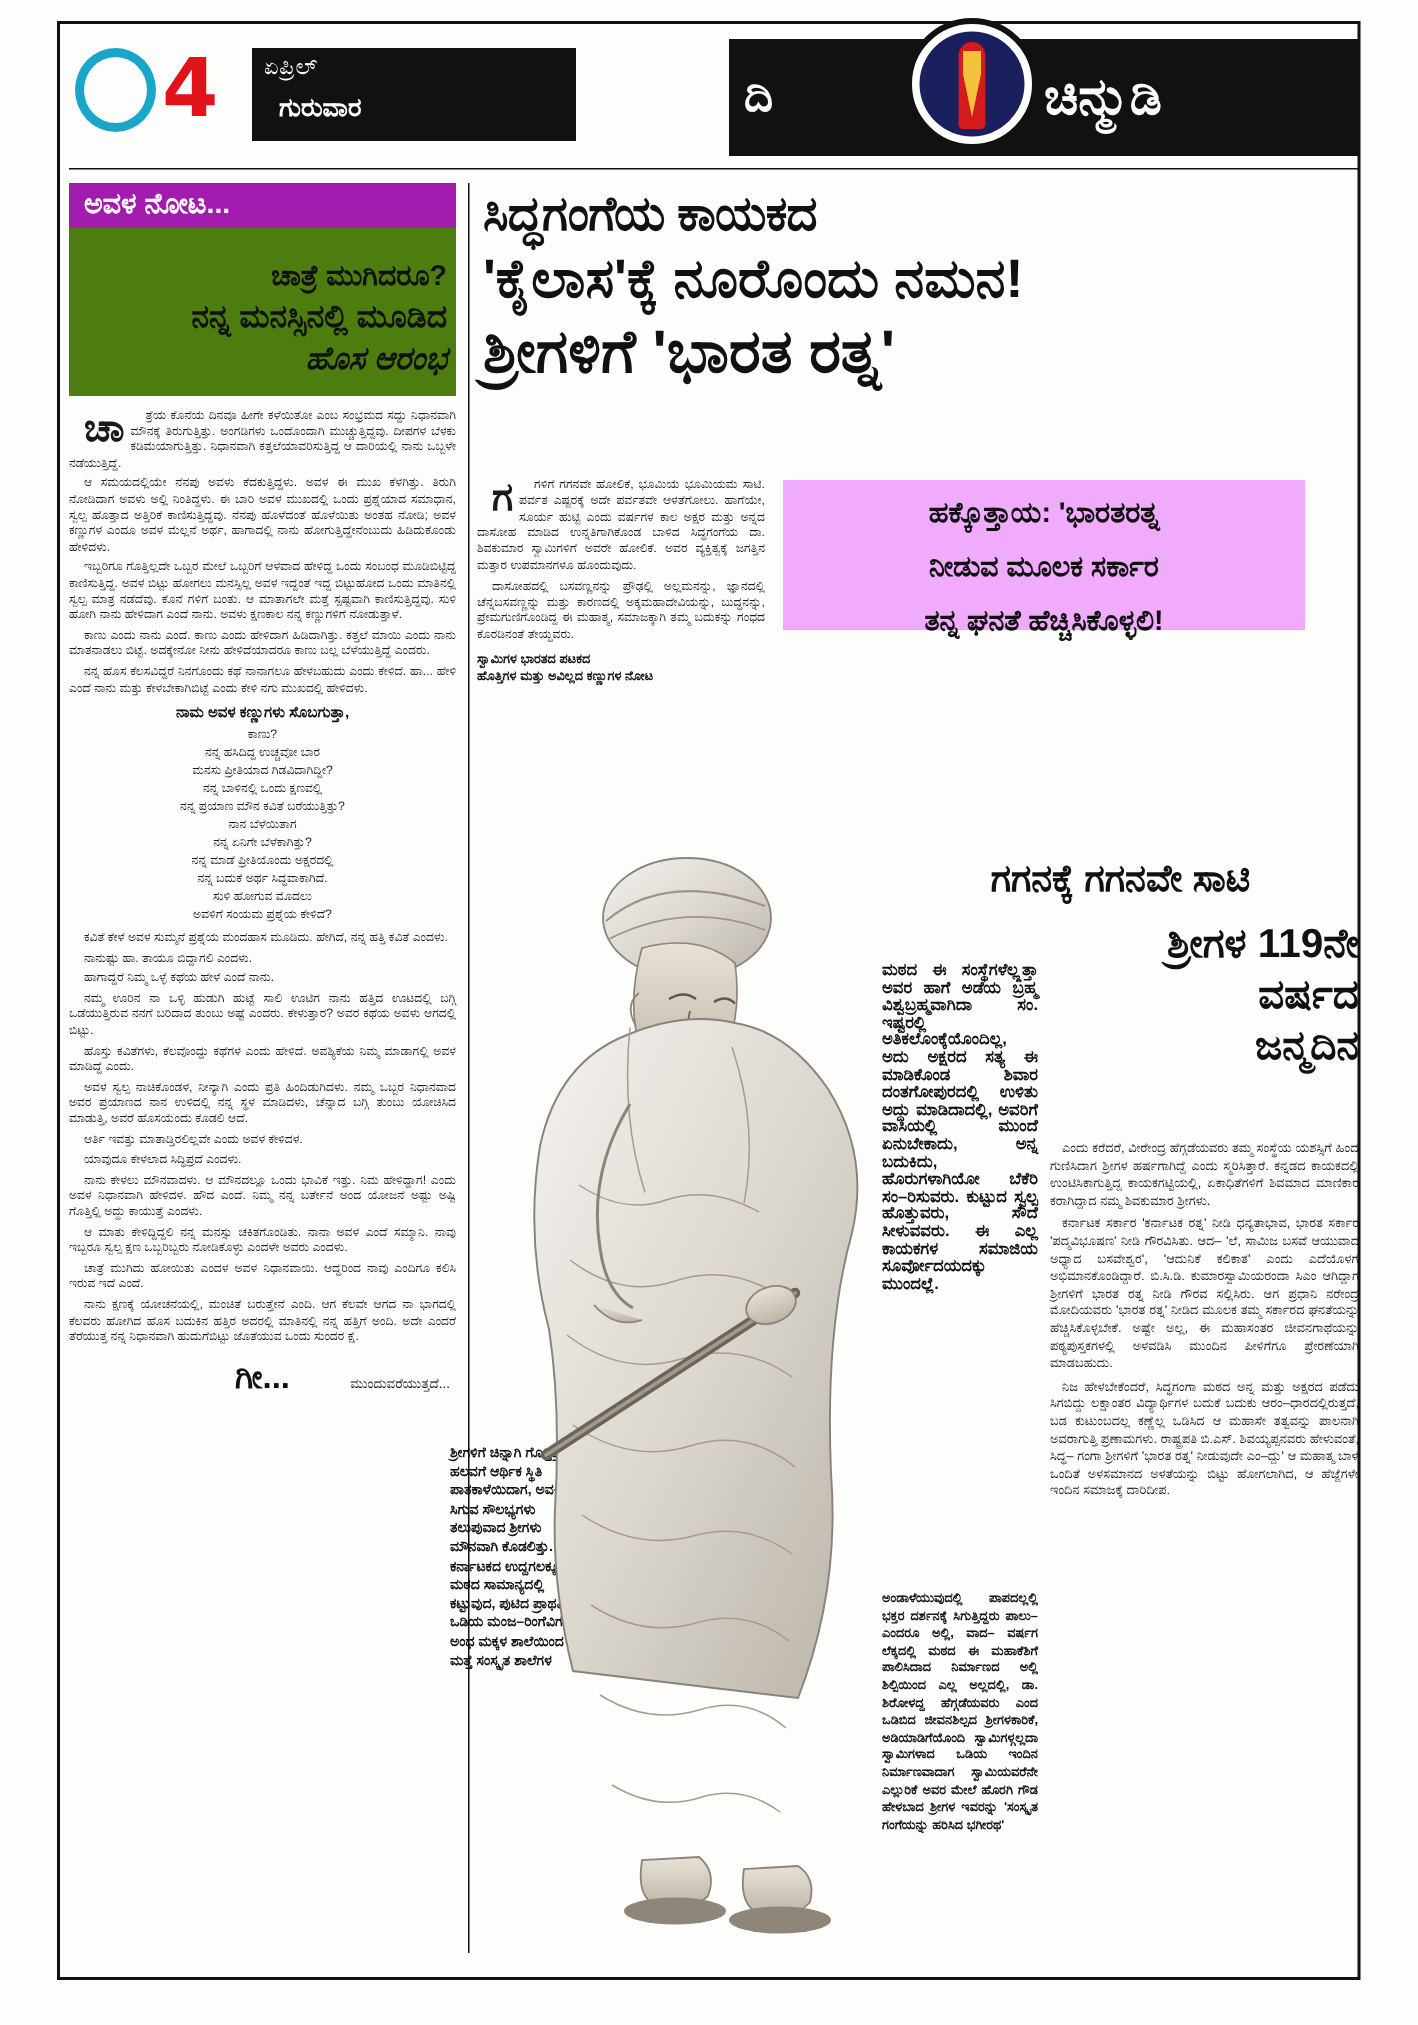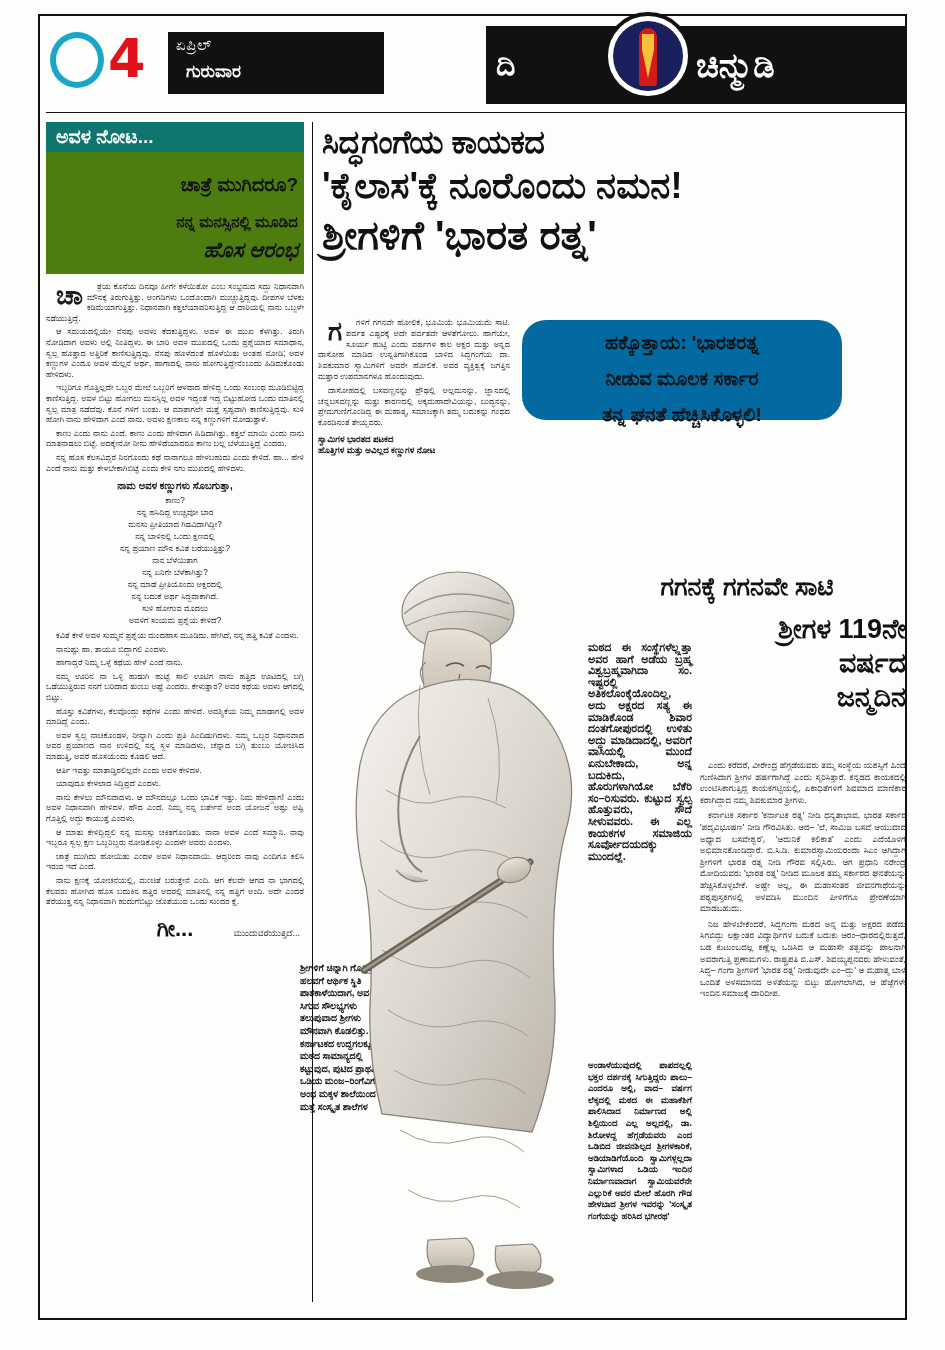--- a/index.html
+++ b/index.html
@@ -24,29 +24,29 @@
   .emblem .ring{position:absolute;left:5px;top:5px;right:5px;bottom:5px;border-radius:50%;background:#1a1f5e;}
   .emblem .red{position:absolute;left:50%;top:12px;width:18px;height:58px;margin-left:-9px;background:#d41b1b;border-radius:9px 9px 3px 3px;}
   .emblem .nib{position:absolute;left:50%;top:18px;margin-left:-6px;width:12px;height:44px;background:#f4c23a;clip-path:polygon(50% 100%,0 35%,0 0,100% 0,100% 35%);}
 
   
   .hl{position:absolute;left:322px;top:122px;width:584px;}
   .hl .h1{font-size:32px;font-weight:bold;color:#111;line-height:40px;letter-spacing:-.5px;}
   .hl .h2{font-size:36px;font-weight:bold;color:#111;line-height:44px;margin-top:2px;}
   .hl .h3{font-size:40px;font-weight:bold;color:#111;line-height:50px;margin-top:2px;}
 
-  .quotebox{position:absolute;left:522px;top:320px;width:320px;height:100px;background:#0369a1;border-radius:24px;}
+  .quotebox{position:absolute;left:522px;top:320px;width:348px;height:100px;background:#f0abfc;}
   .quotebox p{margin:0;padding:10px 12px 0 12px;text-align:center;font-size:19px;font-weight:bold;line-height:26px;color:#111;}
 
   
   .leftcol{position:absolute;left:46px;top:122px;width:258px;}
-  .blackbar{height:30px;background:#0f766e;color:#fff;font-size:19px;font-weight:bold;padding:4px 0 0 10px;box-sizing:border-box;}
+  .blackbar{height:30px;background:#a21caf;color:#fff;font-size:19px;font-weight:bold;padding:4px 0 0 10px;box-sizing:border-box;}
   .greybox{background:#4d7c0f;padding:20px 6px 10px 6px;text-align:right;}
   .greybox .g1{font-size:19px;font-weight:bold;line-height:26px;}
-  .greybox .g2{font-size:15px;font-weight:bold;line-height:24px;margin-top:12px;}
+  .greybox .g2{font-size:21px;font-weight:bold;line-height:24px;margin-top:2px;}
   .greybox .g3{font-size:21px;font-weight:bold;line-height:28px;margin-top:2px;font-style:italic;}
 
   .body-sm{font-size:8.2px;line-height:10.6px;text-align:justify;color:#1a1a1a;}
   .body-sm p{margin:0 0 3px 0;text-indent:10px;}
   .dropcap{float:left;font-size:26px;line-height:22px;font-weight:bold;padding:2px 4px 0 0;}
 
   .poem-title{text-align:center;font-weight:bold;font-size:10px;margin:6px 0 3px 0;}
   .poem{font-size:8.2px;line-height:11px;text-align:center;color:#1a1a1a;}
   .poem div{margin-bottom:1px;}
 

